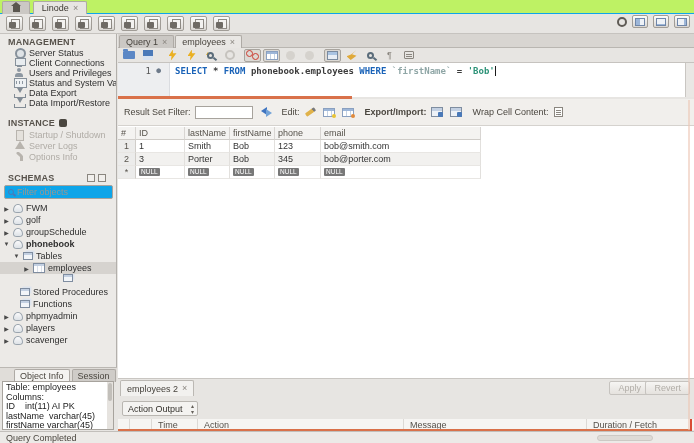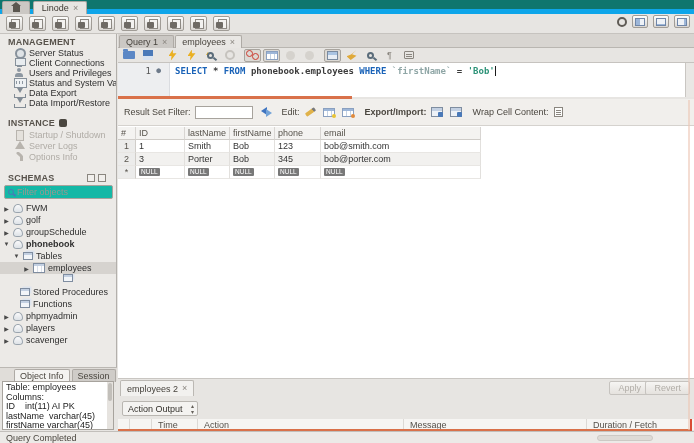--- a/index.html
+++ b/index.html
@@ -3,21 +3,21 @@
 <meta charset="utf-8">
 <style>
   * { margin:0; padding:0; box-sizing:border-box; }
   html,body { background:#fff; }
   body { font-family:"Liberation Sans", sans-serif; }
   .app { position:relative; width:694px; height:443px; background:#e7e5e2; overflow:hidden;
          outline:1px solid #8f8b86; font-size:10px; color:#333; }
   .abs { position:absolute; }
 
   
-  .wintabs { left:0; top:0; width:694px; height:14px; background:#0f766e; border-bottom:5px solid #0ea5e9; }
+  .wintabs { left:0; top:0; width:694px; height:14px; background:#bef264; border-bottom:1px solid #0ea5e9; }
   .hometab { left:2px; top:1px; width:28px; height:13px; background:#cbc8c4; border:1px solid #aeaaa5; border-bottom:none;
              border-radius:2px 2px 0 0; display:flex; align-items:center; justify-content:center; }
   .home-ico { position:relative; width:11px; height:8px; }
   .home-ico::before { content:""; position:absolute; left:0; top:-2px; border-left:5.5px solid transparent;
              border-right:5.5px solid transparent; border-bottom:4px solid #5a564f; }
   .home-ico::after { content:""; position:absolute; left:2px; top:2px; width:7px; height:6px; background:#5a564f; }
   .conntab { left:33px; top:1px; width:54px; height:13px; background:#e7e5e2; border:1px solid #aeaaa5; border-bottom:none;
              border-radius:2px 2px 0 0; display:flex; align-items:center; justify-content:center; gap:4px; font-size:9px; color:#3c3832; }
   .closex { color:#8a8680; font-size:9px; line-height:1; cursor:default; }
 
@@ -55,21 +55,21 @@
   .mi-exp::before  { content:""; position:absolute; left:3px; top:0; border-left:3px solid transparent; border-right:3px solid transparent; border-top:5px solid #828c96; }
   .mi-exp::after   { content:""; position:absolute; left:0; top:6px; width:10px; height:3px; border:1px solid #828c96; border-top:none; }
   .mi-pwr::before  { content:""; position:absolute; left:2px; top:0; width:6px; height:9px; border:1px solid #b8b4ae; background:#e4e1dc; }
   .mi-warn::before { content:""; position:absolute; left:1px; top:0; border-left:5px solid transparent; border-right:5px solid transparent; border-bottom:8px solid #b8b4ae; }
   .mi-wrench::before { content:""; position:absolute; left:2px; top:1px; width:7px; height:3px; background:#b8b4ae; transform:rotate(40deg); border-radius:2px; }
   .mi-wrench::after  { content:""; position:absolute; left:6px; top:4px; width:3px; height:5px; background:#b8b4ae; }
   .hico { width:8px; height:8px; position:relative; }
   .hico-server::before { content:""; position:absolute; inset:0; background:#4a463f; border-radius:2px; }
   .hico-sq { width:8px; height:8px; border:1px solid #8a867f; background:#f1efec; }
 
-  .filterbox { position:absolute; left:4px; width:109px; height:14px; background:#14b8a6; border:1px solid #a7a39d; border-radius:2px;
+  .filterbox { position:absolute; left:4px; width:109px; height:14px; background:#0ea5e9; border:1px solid #a7a39d; border-radius:2px;
                display:flex; align-items:center; gap:3px; padding-left:3px; }
   .mag { width:6px; height:6px; border:1.5px solid #4a79b8; border-radius:50%; position:relative; flex:none; }
   .mag::after { content:""; position:absolute; left:4px; top:4px; width:3px; height:1.5px; background:#4a79b8; transform:rotate(40deg); }
   .filterbox input { border:none; outline:none; font-size:9px; width:85px; color:#333; background:transparent; font-family:"Liberation Sans",sans-serif; }
   .filterbox input::placeholder { color:#9a968f; }
 
   .trow { display:flex; align-items:center; gap:3px; height:12px; font-size:9px; color:#2f2f2f; white-space:nowrap; overflow:hidden; }
   .trow .arr { width:7px; font-size:6px; color:#4a4a4a; text-align:center; flex:none; }
   .d1 { padding-left:3px; } .d2 { padding-left:13px; } .d3 { padding-left:23px; }
   .trow.sel { background:#d6d3cf; }

